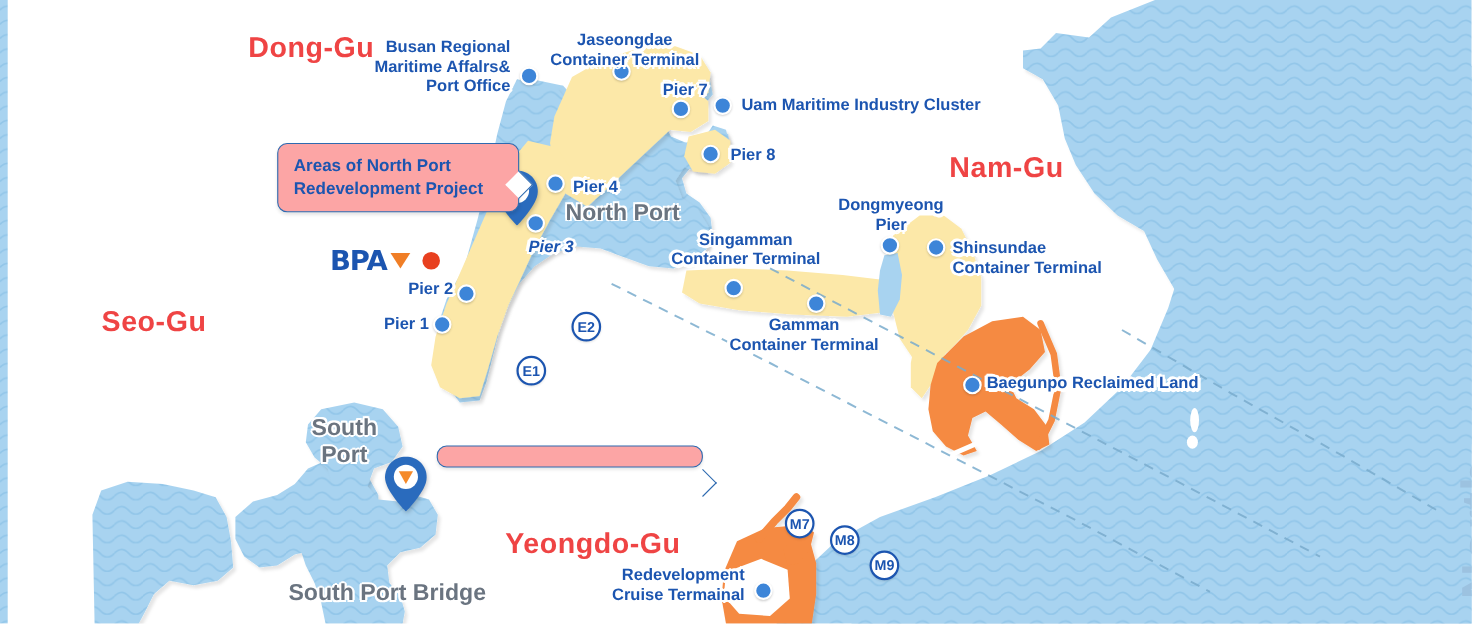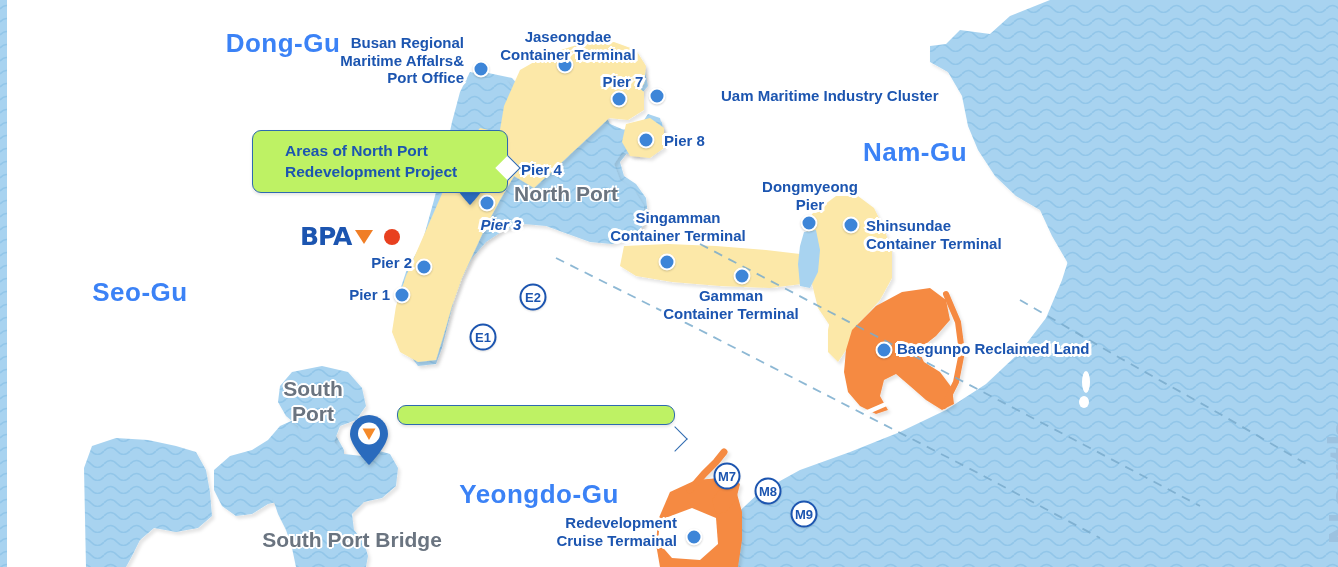--- a/index.html
+++ b/index.html
@@ -14,21 +14,21 @@
   .lbl.ctr{transform:translate(-50%,-50%);text-align:center;}
   .lbl.rgt{transform:translate(-100%,-50%);text-align:right;}
   .lbl.lft{transform:translate(0,-50%);text-align:left;}
 
   .poi{color:#1c55b0;font-size:15px;
        text-shadow:
         -2px -2px 0 #fff, 2px -2px 0 #fff,-2px 2px 0 #fff, 2px 2px 0 #fff,
         -2px 0 0 #fff, 2px 0 0 #fff, 0 -2px 0 #fff, 0 2px 0 #fff,
         -1px -3px 0 #fff, 1px 3px 0 #fff, 3px 1px 0 #fff, -3px -1px 0 #fff;}
 
-  .district{color:#3b82f6;font-size:26px;letter-spacing:.5px;}
+  .district{color:#ef4444;font-size:26px;letter-spacing:.5px;}
 
   .area{color:#6a7480;font-size:21px;
         text-shadow:-1.5px -1.5px 0 #fff,1.5px -1.5px 0 #fff,-1.5px 1.5px 0 #fff,1.5px 1.5px 0 #fff,
                     0 2px 0 #fff,0 -2px 0 #fff,2px 0 0 #fff,-2px 0 0 #fff;}
 
   .northport{color:#6a7480;font-size:21px;
         text-shadow:-1.5px -1.5px 0 #fff,1.5px -1.5px 0 #fff,-1.5px 1.5px 0 #fff,1.5px 1.5px 0 #fff;}
 
   .harbor{position:absolute;color:#9cc2e0;font-size:46px;font-weight:bold;
           transform-origin:0 0;transform:rotate(-90deg);letter-spacing:1px;}
@@ -44,23 +44,23 @@
         background:#fff;border:2.5px solid #1c55b0;color:#1c55b0;
         font-size:13px;font-weight:bold;display:flex;align-items:center;justify-content:center;
         transform:translate(-50%,-50%);box-sizing:border-box;
         box-shadow:0 1px 2px rgba(0,0,0,.12);margin-top:46px;}
 
   
   .pin{position:absolute;width:38px;height:50px;transform:translate(-50%,-100%);
        filter:drop-shadow(1px 2px 2px rgba(0,0,0,.22));}
 
   
-  .callout{position:absolute;background:#bef264;border:1.6px solid #2e6ab0;border-radius:9px;
+  .callout{position:absolute;background:#fca5a5;border:1.6px solid #2e6ab0;border-radius:9px;
            color:#1c55b0;font-size:15.5px;font-weight:bold;line-height:1.38;
-           padding:9px 32px;white-space:pre;box-shadow:0 2px 3px rgba(0,0,0,.10);}
+           padding:9px 14px;white-space:pre;box-shadow:0 2px 3px rgba(0,0,0,.10);}
   .callout .tail{position:absolute;width:17px;height:17px;background:#fff;
                  border-right:1.6px solid #2e6ab0;border-bottom:1.6px solid #2e6ab0;
                  transform:rotate(-45deg);}
 
   
   .bpa{position:absolute;display:flex;align-items:center;gap:11px;}
   .bpa .txt{font-size:25px;font-weight:bold;color:#1c55b0;letter-spacing:-1px;
             font-family:"DejaVu Sans", sans-serif;}
   .bpa .tri{width:0;height:0;border-left:9px solid transparent;border-right:9px solid transparent;
             border-top:14px solid #f07e26;margin-left:-7px;}
@@ -338,21 +338,21 @@
       <div class="dot" style="left: 481px; top: 69px;"></div>
       <div class="lbl poi rgt" style="left: 464px; top: 61px;">Busan Regional
 Maritime Affalrs&amp;
 Port Office</div>
       <div class="dot" style="left: 565px; top: 65px;"></div>
       <div class="lbl poi ctr" style="left: 568px; top: 34px; margin-top: 12px;">Jaseongdae
 Container Terminal</div>
       <div class="dot" style="left: 619px; top: 99px;"></div>
       <div class="lbl poi ctr" style="left: 623px; top: 82px;">Pier 7</div>
       <div class="dot" style="left: 657px; top: 96px;"></div>
-      <div class="lbl poi lft" style="left: 674px; top: 96px; margin-left: 47px;">Uam Maritime Industry Cluster</div>
+      <div class="lbl poi lft" style="left: 674px; top: 96px;">Uam Maritime Industry Cluster</div>
       <div class="dot" style="left: 646px; top: 140px;"></div>
       <div class="lbl poi lft" style="left: 664px; top: 141px;">Pier 8</div>
       <div class="dot" style="left: 505px; top: 167px;"></div>
       <div class="lbl poi lft" style="left: 521px; top: 170px;">Pier 4</div>
       <div class="dot" style="left: 487px; top: 203px;"></div>
       <div class="lbl poi ctr" style="left: 501px; top: 225px; font-style: italic;">Pier 3</div>
       <div class="dot" style="left: 424px; top: 267px;"></div>
       <div class="lbl poi rgt" style="left: 412px; top: 263px;">Pier 2</div>
       <div class="dot" style="left: 402px; top: 295px;"></div>
       <div class="lbl poi rgt" style="left: 390px; top: 295px;">Pier 1</div>

